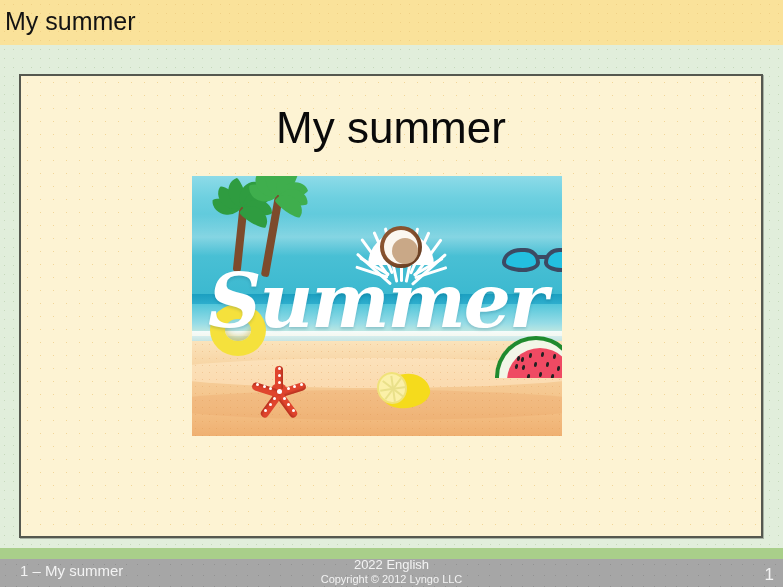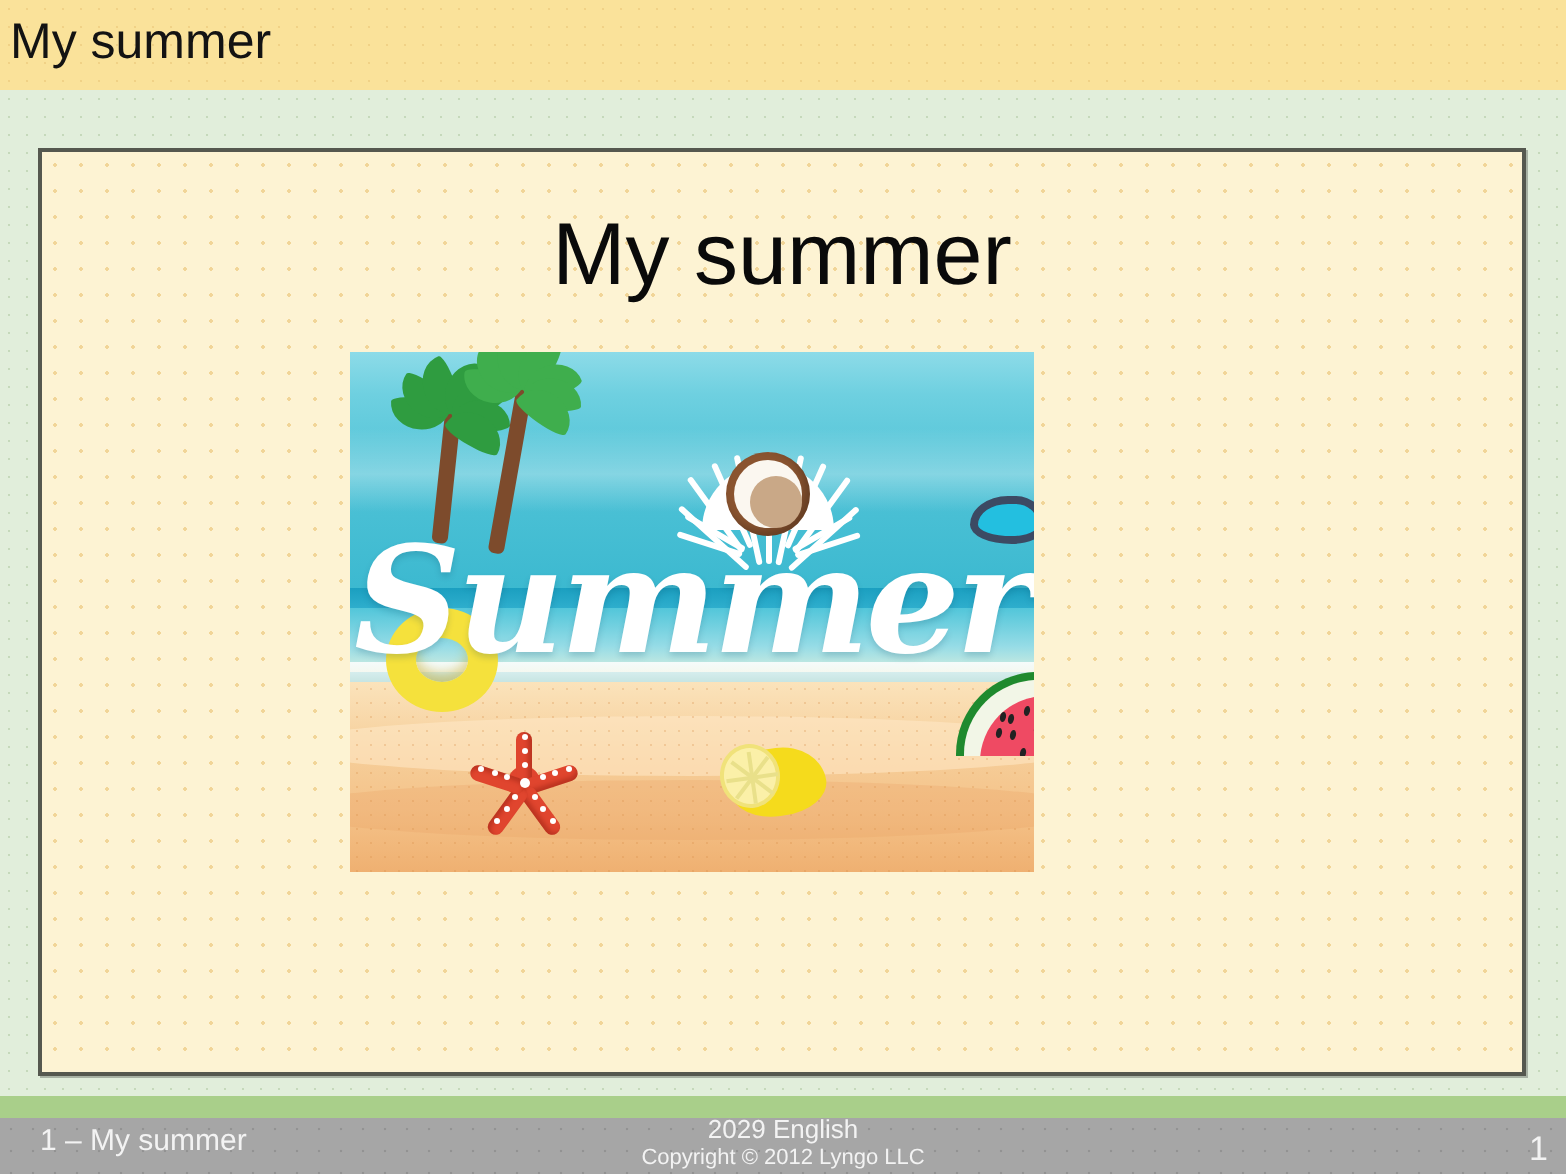--- a/index.html
+++ b/index.html
@@ -69,23 +69,23 @@
     width: 100%;
     text-align: center;
     font-size: 44px;
     color: #0a0a0a;
     letter-spacing: 0px;
   }
 
   
   #illustration {
     position: absolute;
-    left: 154px;
+    left: 171px;
     top: 100px;
-    width: 342px;
+    width: 370px;
     height: 260px;
     overflow: hidden;
     background: #49bcd2;
   }
   .sky {
     position: absolute; left: 0; top: 0; width: 100%; height: 118px;
     background: linear-gradient(to bottom, #8ddbe8 0%, #6ed0e0 18%, #4ec2d6 55%, #3cb9d0 100%);
   }
   .sky-haze {
     position: absolute; left: 0; top: 38px; width: 100%; height: 42px;
@@ -411,17 +411,17 @@
         </div>
       </div>
     </div>
   </div>
 </div>
 
 <div id="footer-green"></div>
 <div id="footer">
   <div id="footer-left">1 – My summer</div>
   <div id="footer-center">
-    <span id="footer-course">2029 English</span>
+    <span id="footer-course">2022 English</span>
     <span id="footer-copy">Copyright © 2012 Lyngo LLC</span>
   </div>
   <div id="footer-page">1</div>
 </div>
 
 </body></html>

